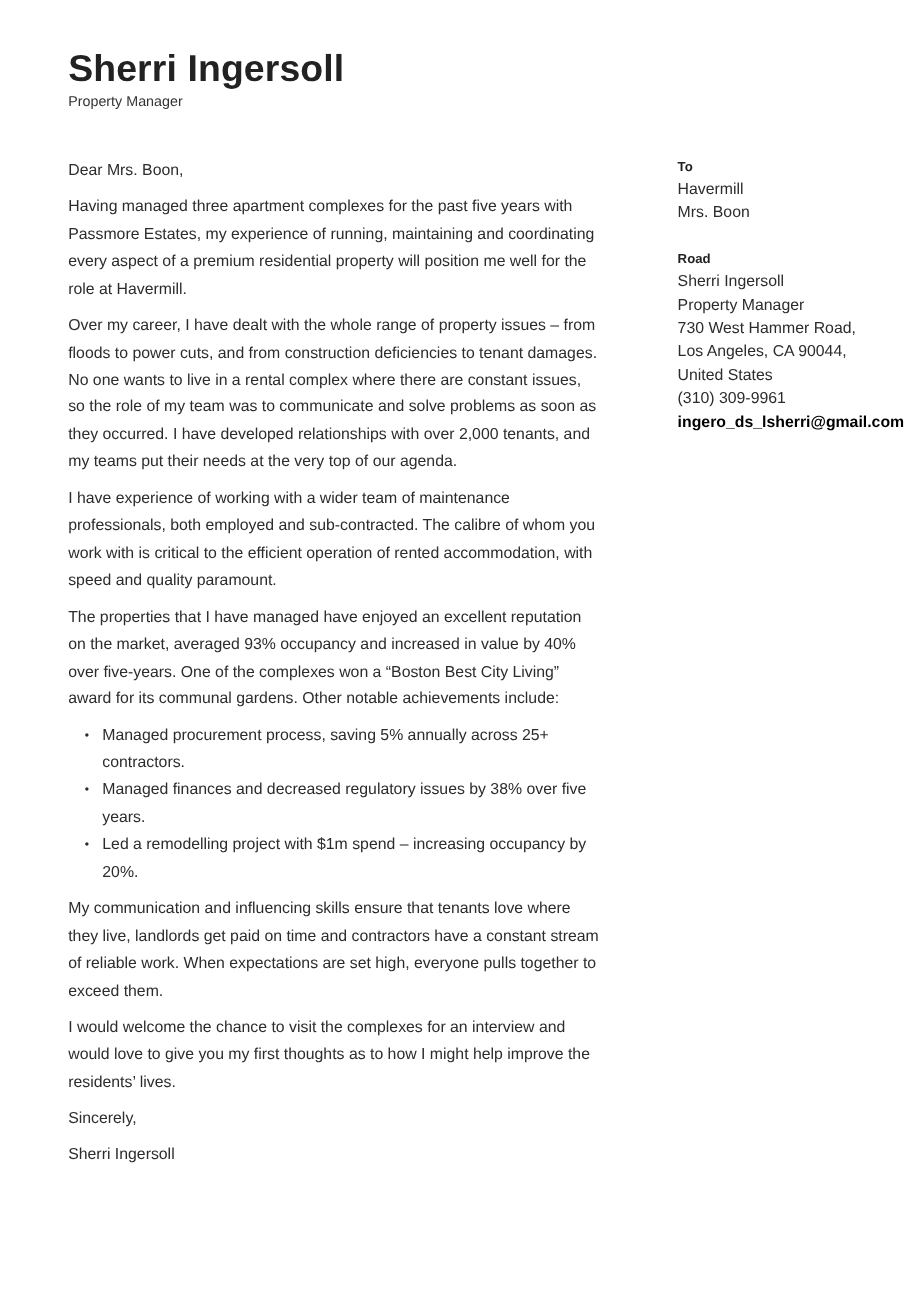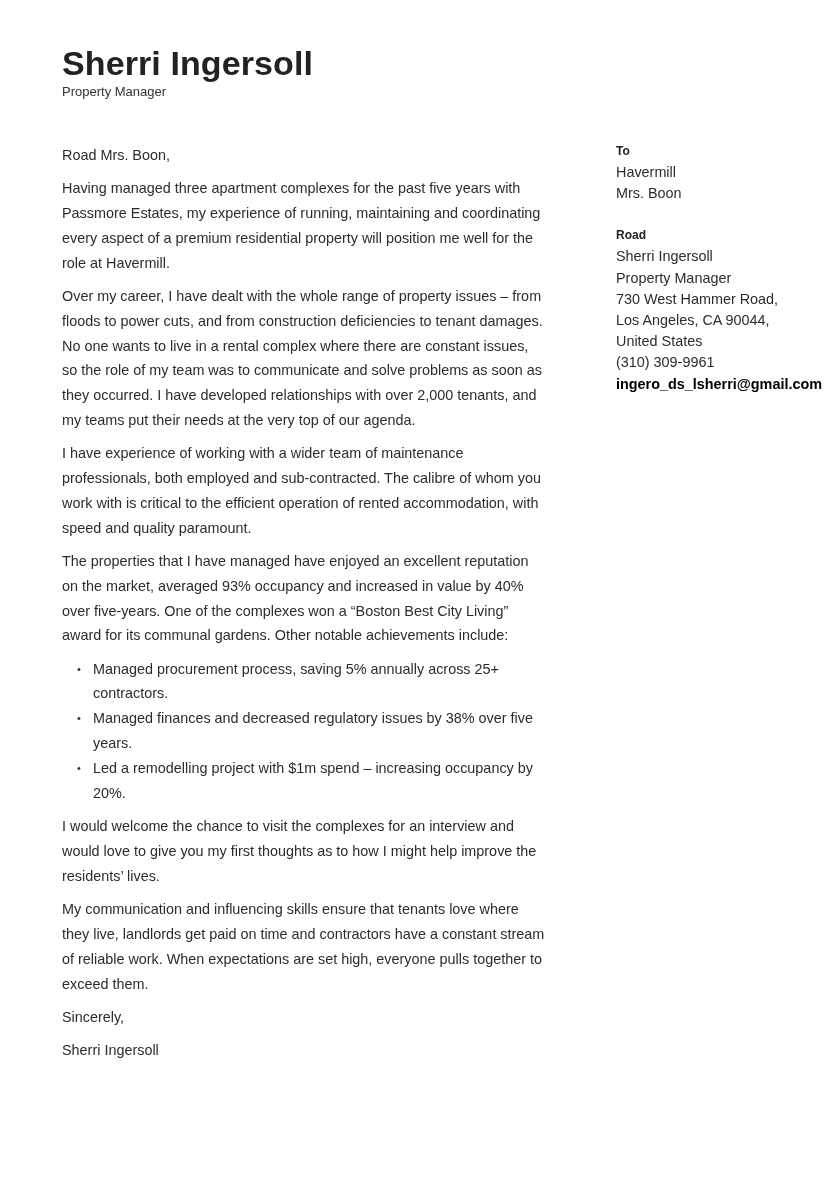--- a/index.html
+++ b/index.html
@@ -87,41 +87,41 @@
   </style>
 </head>
 <body>
 
 <div class="header">
   <h1 class="name">Sherri Ingersoll</h1>
   <div class="title">Property Manager</div>
 </div>
 
 <div class="main">
-  <p>Road Mrs. Boon,</p>
+  <p>Dear Mrs. Boon,</p>
   <p>Having managed three apartment complexes for the past five years with Passmore Estates, my experience of running, maintaining and coordinating every aspect of a premium residential property will position me well for the role at Havermill.</p>
   <p>Over my career, I have dealt with the whole range of property issues – from floods to power cuts, and from construction deficiencies to tenant damages. No one wants to live in a rental complex where there are constant issues, so the role of my team was to communicate and solve problems as soon as they occurred. I have developed relationships with over 2,000 tenants, and my teams put their needs at the very top of our agenda.</p>
   <p>I have experience of working with a wider team of maintenance professionals, both employed and sub-contracted. The calibre of whom you work with is critical to the efficient operation of rented accommodation, with speed and quality paramount.</p>
   <p>The properties that I have managed have enjoyed an excellent reputation on the market, averaged 93% occupancy and increased in value by 40% over five-years. One of the complexes won a “Boston Best City Living” award for its communal gardens. Other notable achievements include:</p>
   <ul>
     <li>
       <span class="bullet">•</span>
       <span>Managed procurement process, saving 5% annually across 25+ contractors.</span>
     </li>
     <li>
       <span class="bullet">•</span>
       <span>Managed finances and decreased regulatory issues by 38% over five years.</span>
     </li>
     <li>
       <span class="bullet">•</span>
       <span>Led a remodelling project with $1m spend – increasing occupancy by 20%.</span>
     </li>
   </ul>
+  <p>My communication and influencing skills ensure that tenants love where they live, landlords get paid on time and contractors have a constant stream of reliable work. When expectations are set high, everyone pulls together to exceed them.</p>
   <p>I would welcome the chance to visit the complexes for an interview and would love to give you my first thoughts as to how I might help improve the residents’ lives.</p>
-  <p>My communication and influencing skills ensure that tenants love where they live, landlords get paid on time and contractors have a constant stream of reliable work. When expectations are set high, everyone pulls together to exceed them.</p>
   <p>Sincerely,</p>
   <p>Sherri Ingersoll</p>
 </div>
 
 <div class="sidebar">
   <div class="block">
     <div class="section-label">To</div>
     <div>Havermill</div>
     <div>Mrs. Boon</div>
   </div>

